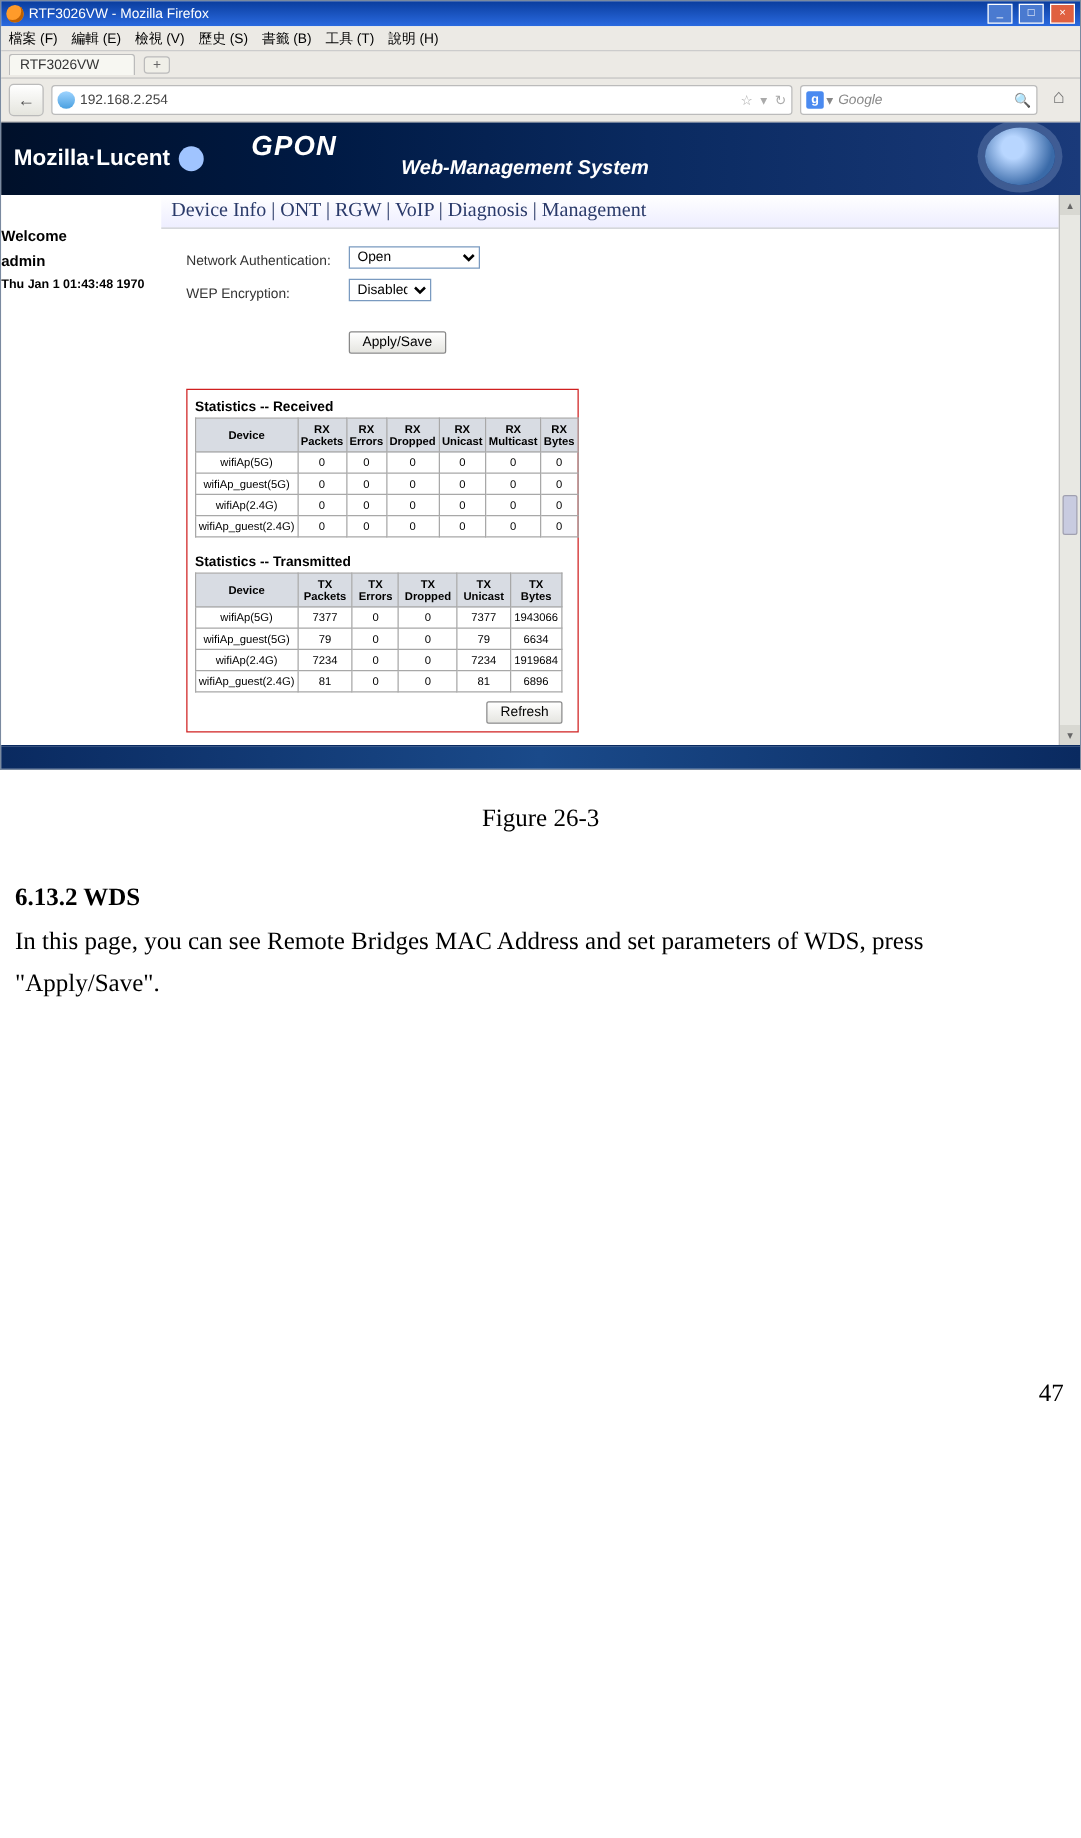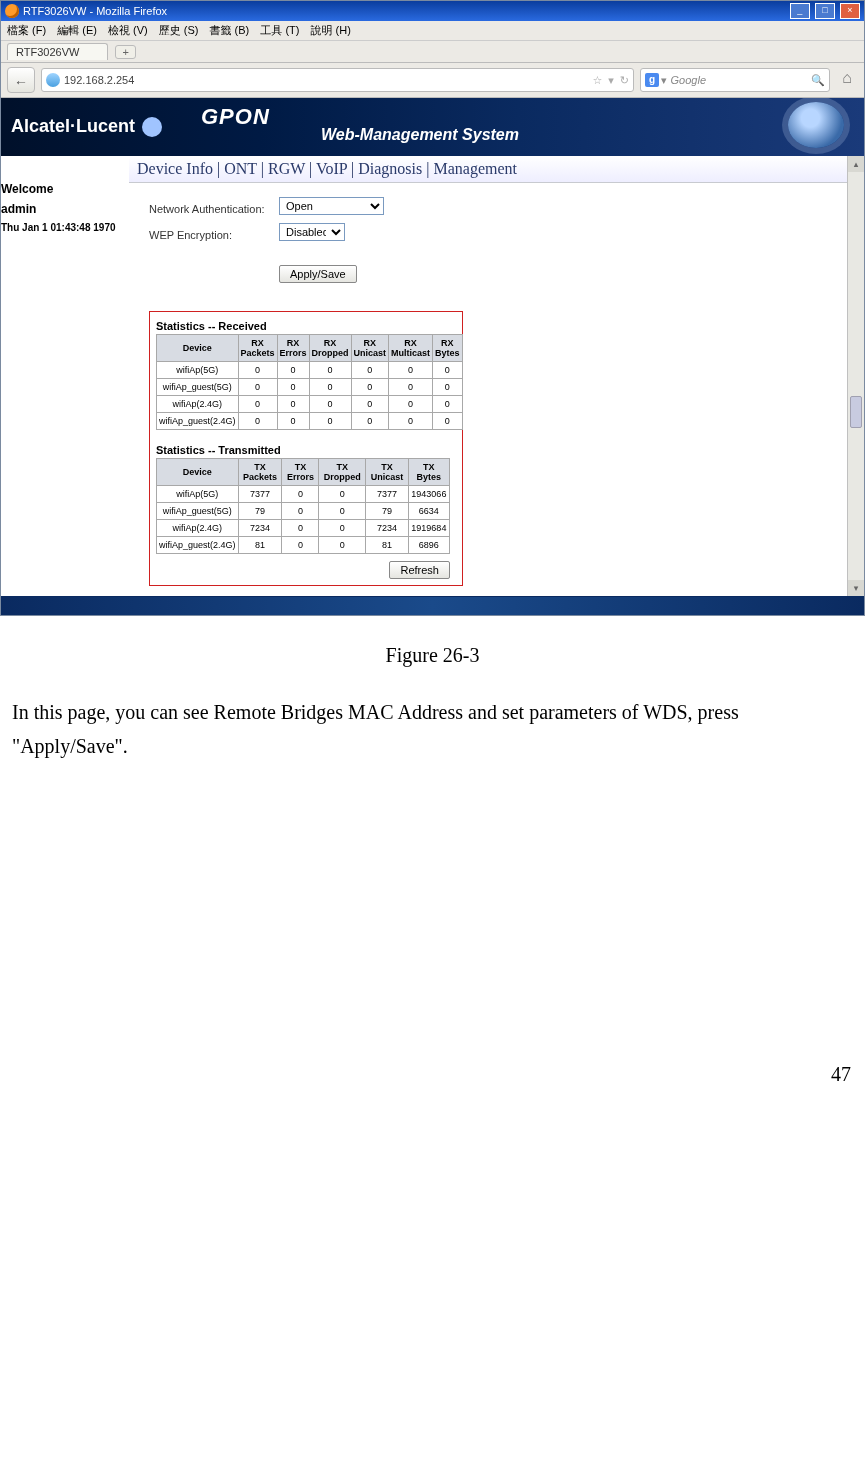--- a/index.html
+++ b/index.html
@@ -109,21 +109,21 @@
       <div class="searchbox">
         <span class="g">g</span>
         <span>▾</span>
         <span style="margin-left:4px;font-style:italic">Google</span>
         <span style="margin-left:auto;color:#aaa">🔍</span>
       </div>
       <div class="homebtn">⌂</div>
     </div>
 
     <div class="banner">
-      <div class="brand"><span>Alcatel·Lucent</span> <span class="dot"></span></div>
+      <div class="brand"><span>Mozilla·Lucent</span> <span class="dot"></span></div>
       <div class="gpon">GPON</div>
       <div class="wms">Web-Management System</div>
       <div class="earth"></div>
     </div>
 
     <div class="contentrow">
       <div class="sidebar">
         <b>Welcome</b>
         <b>admin</b>
         <div class="ts">Thu Jan 1 01:43:48 1970</div>
@@ -262,17 +262,18 @@
         <div class="thumb"></div>
         <div class="down">▾</div>
       </div>
     </div>
     <div class="bottomstrip"></div>
   </div>
 
   <div class="caption">Figure 26-3</div>
 
   <div class="doc">
+    <h3>6.13.2  WDS</h3>
     <div>In this page, you can see Remote Bridges MAC Address and set parameters of WDS, press "Apply/Save".</div>
   </div>
 
   <div class="pagenum">47</div>
 </div>
 
 </body></html>

